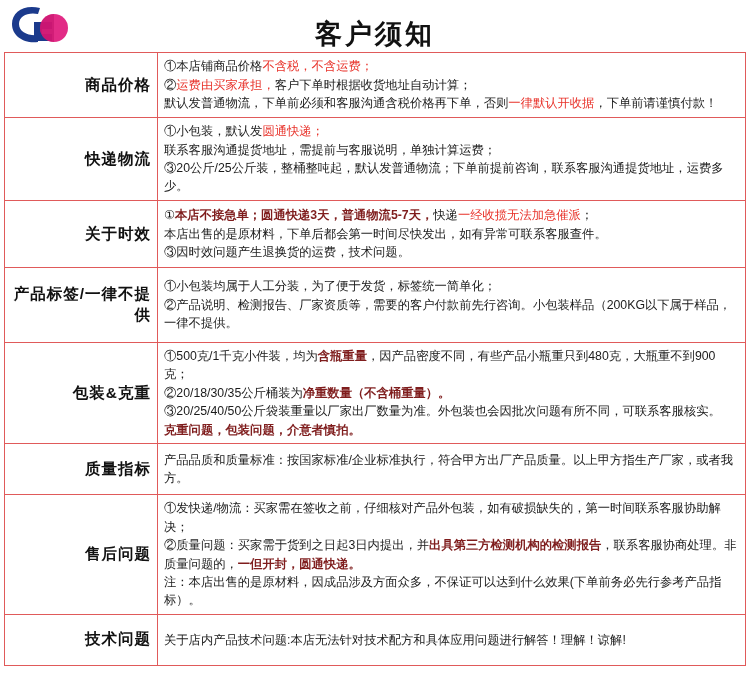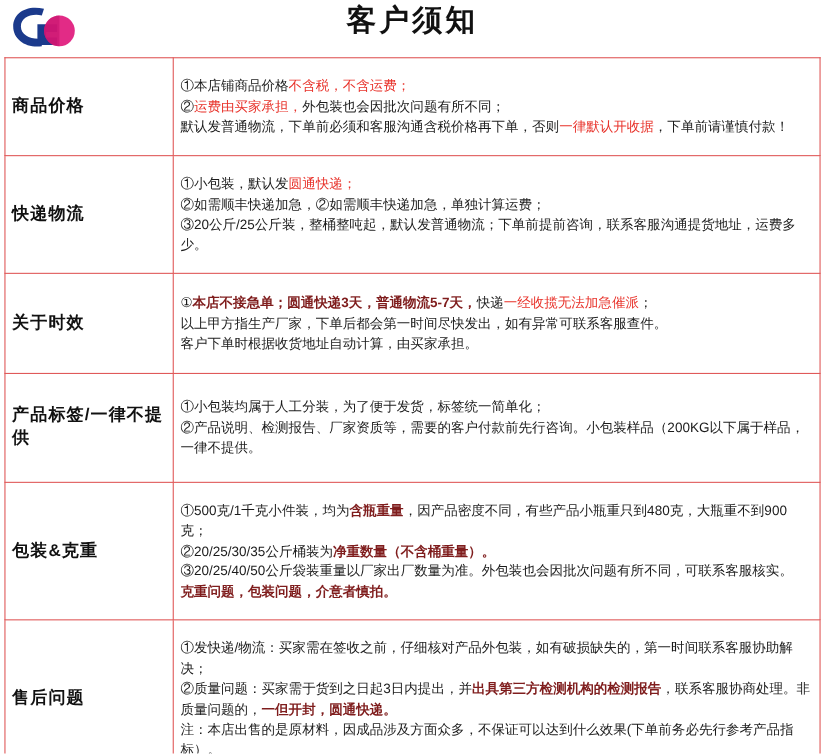--- a/index.html
+++ b/index.html
@@ -18,21 +18,21 @@
     position: relative;
     width: 750px;
     height: 685px;
     box-sizing: border-box;
   }
   
   .header {
     position: relative;
     height: 52px;
     display: flex;
-    align-items: flex-start;
+    align-items: flex-end;
     justify-content: center;
   }
   .logo {
     position: absolute;
     left: 8px;
     top: 2px;
     width: 66px;
     height: 46px;
   }
   .title {
@@ -45,25 +45,25 @@
   
   table.notice {
     width: 742px;
     margin: 0 4px;
     border-collapse: collapse;
     table-layout: fixed;
   }
   table.notice td {
     border: 1px solid #e05a5a;
     vertical-align: middle;
-    padding: 16px 6px;
+    padding: 4px 6px;
   }
   td.label {
     width: 140px;
-    text-align: left;
+    text-align: right;
     font-weight: bold;
     font-size: 15.5px;
     letter-spacing: 1px;
     color: #111111;
     line-height: 1.35;
   }
   td.content {
     font-size: 12.3px;
     line-height: 1.5;
     color: #1b1b1b;
@@ -99,54 +99,60 @@
     </div>
     <div class="title">客户须知</div>
   </div>
 
   <table class="notice">
     <tbody>
       <tr class="r0">
         <td class="label">商品价格</td>
         <td class="content" id="c0">
             <span class="line"><span>①本店铺商品价格</span><span class="red">不含税，不含运费；</span></span>
-            <span class="line"><span>②</span><span class="red">运费由买家承担，</span><span>外包装也会因批次问题有所不同；</span></span>
+            <span class="line"><span>②</span><span class="red">运费由买家承担，</span><span>客户下单时根据收货地址自动计算；</span></span>
             <span class="line"><span>默认发普通物流，下单前必须和客服沟通含税价格再下单，否则</span><span class="red">一律默认开收据</span><span>，下单前请谨慎付款！</span></span>
           </td>
       </tr>
       <tr class="r2">
         <td class="label">快递物流</td>
         <td class="content" id="c2">
             <span class="line"><span>①小包装，默认发</span><span class="red">圆通快递；</span></span>
-            <span class="line"><span>②如需顺丰快递加急，②如需顺丰快递加急，单独计算运费；</span></span>
+            <span class="line"><span>联系客服沟通提货地址，需提前与客服说明，单独计算运费；</span></span>
             <span class="line"><span>③20公斤/25公斤装，整桶整吨起，默认发普通物流；下单前提前咨询，联系客服沟通提货地址，运费多少。</span></span>
           </td>
       </tr>
       <tr class="r3">
         <td class="label">关于时效</td>
         <td class="content" id="c3">
             <span class="line"><span>①</span><span class="redb">本店不接急单；圆通快递3天，普通物流5-7天，</span><span>快递</span><span class="red">一经收揽无法加急催派</span><span>；</span></span>
-            <span class="line"><span>以上甲方指生产厂家，下单后都会第一时间尽快发出，如有异常可联系客服查件。</span></span>
-            <span class="line"><span>客户下单时根据收货地址自动计算，由买家承担。</span></span>
+            <span class="line"><span>本店出售的是原材料，下单后都会第一时间尽快发出，如有异常可联系客服查件。</span></span>
+            <span class="line"><span>③因时效问题产生退换货的运费，技术问题。</span></span>
           </td>
       </tr>
       <tr class="r4">
         <td class="label">产品标签/一律不提供</td>
         <td class="content" id="c4">
             <span class="line"><span>①小包装均属于人工分装，为了便于发货，标签统一简单化；</span></span>
             <span class="line"><span>②产品说明、检测报告、厂家资质等，需要的客户付款前先行咨询。小包装样品（200KG以下属于样品，一律不提供。</span></span>
           </td>
       </tr>
       <tr class="r5">
         <td class="label">包装&amp;克重</td>
         <td class="content" id="c5">
             <span class="line"><span>①500克/1千克小件装，均为</span><span class="redb">含瓶重量</span><span>，因产品密度不同，有些产品小瓶重只到480克，大瓶重不到900克；</span></span>
-            <span class="line"><span>②20/25/30/35公斤桶装为</span><span class="redb">净重数量（不含桶重量）。</span></span>
+            <span class="line"><span>②20/18/30/35公斤桶装为</span><span class="redb">净重数量（不含桶重量）。</span></span>
             <span class="line"><span>③20/25/40/50公斤袋装重量以厂家出厂数量为准。外包装也会因批次问题有所不同，可联系客服核实。</span></span>
             <span class="line"><span class="redb">克重问题，包装问题，介意者慎拍。</span></span>
+          </td>
+      </tr>
+      <tr class="r6">
+        <td class="label">质量指标</td>
+        <td class="content" id="c6">
+            <span class="line"><span>产品品质和质量标准：按国家标准/企业标准执行，符合甲方出厂产品质量。以上甲方指生产厂家，或者我方。</span></span>
           </td>
       </tr>
       <tr class="r7">
         <td class="label">售后问题</td>
         <td class="content" id="c7">
             <span class="line"><span>①发快递/物流：买家需在签收之前，仔细核对产品外包装，如有破损缺失的，第一时间联系客服协助解决；</span></span>
             <span class="line"><span>②质量问题：买家需于货到之日起3日内提出，并</span><span class="redb">出具第三方检测机构的检测报告</span><span>，联系客服协商处理。非质量问题的，</span><span class="redb">一但开封，圆通快递。</span></span>
             <span class="line"><span>注：本店出售的是原材料，因成品涉及方面众多，不保证可以达到什么效果(下单前务必先行参考产品指标）。</span></span>
           </td>
       </tr>

